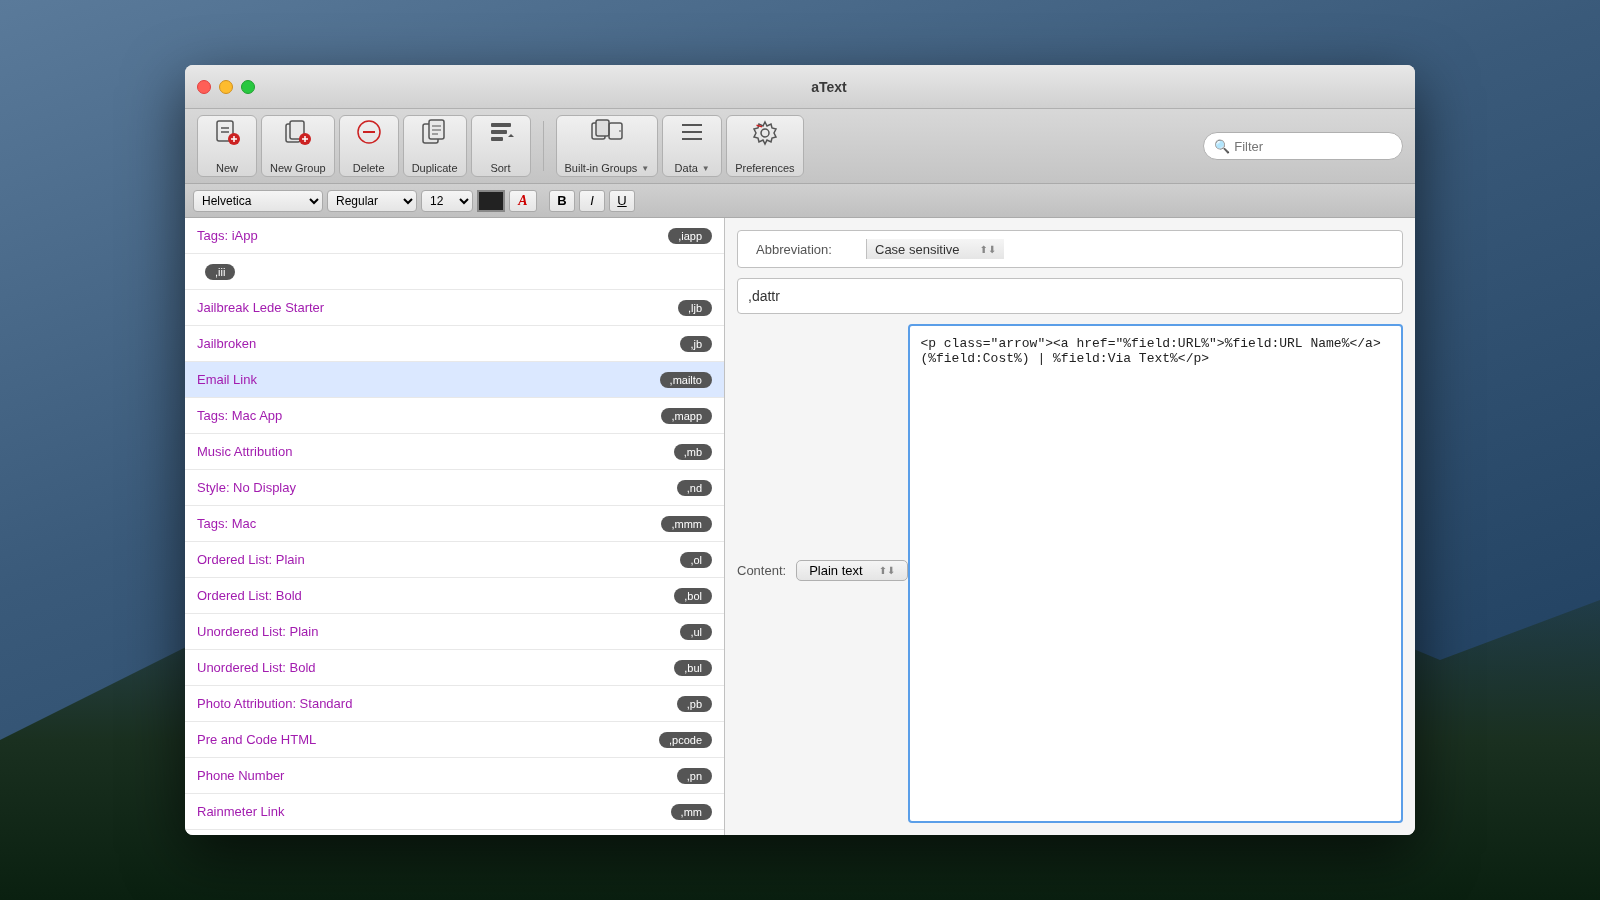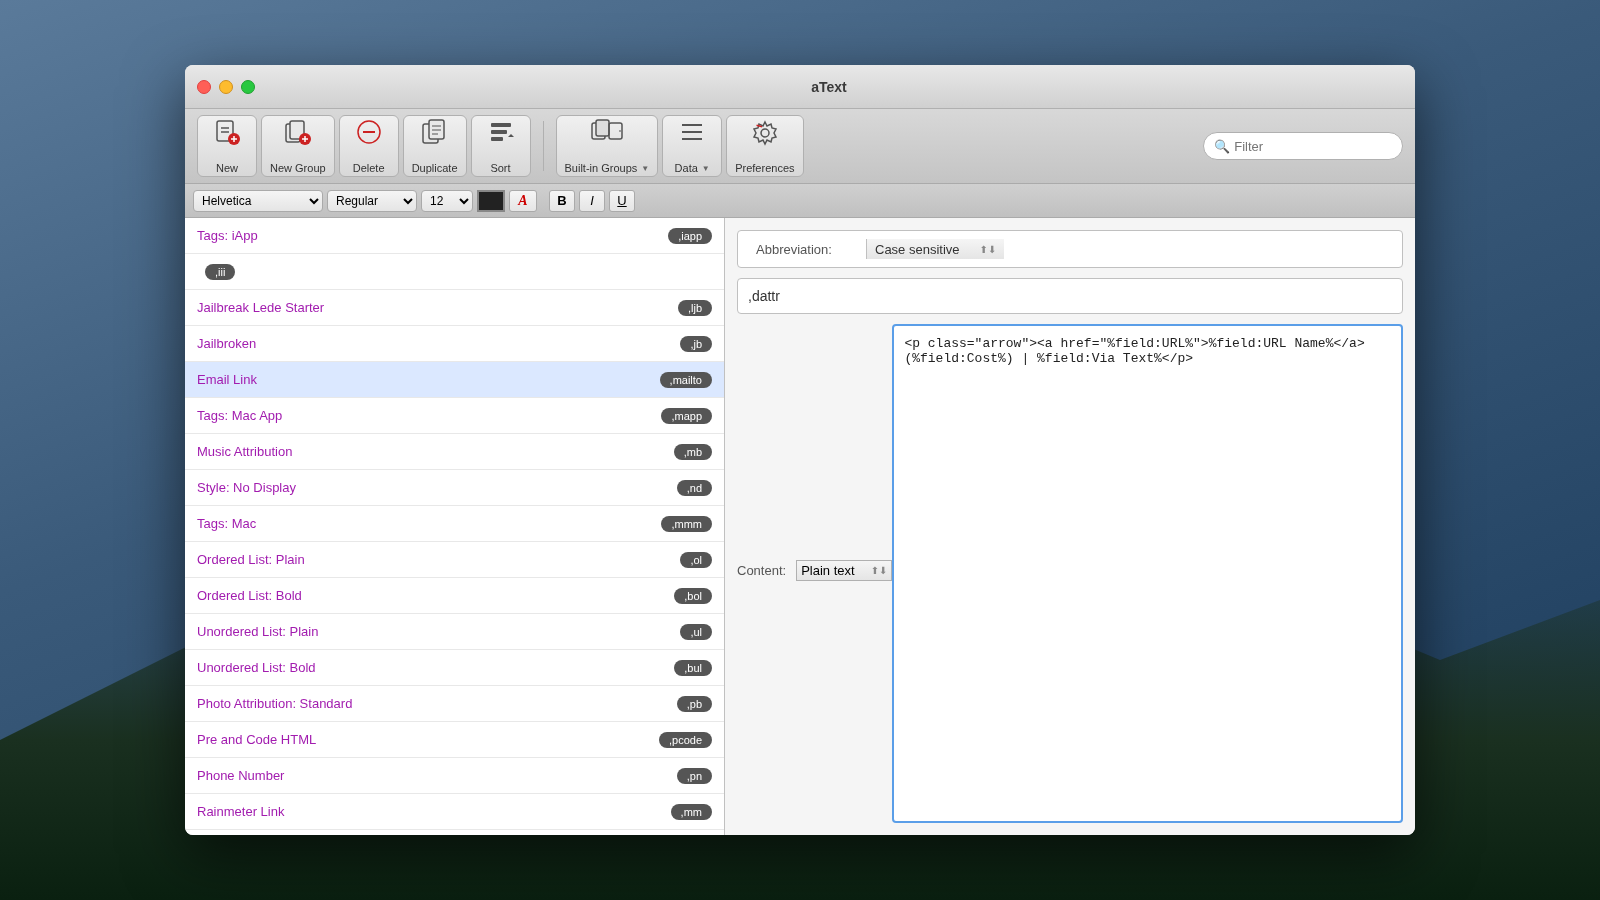--- a/index.html
+++ b/index.html
@@ -589,21 +589,21 @@
         </div>
       </div>
 
       <div style="background:white; border:1px solid #c0c0c0; border-radius:4px; height:36px; display:flex; align-items:center; padding:0 10px;">
         <span style="font-size:14px; color:#333;">,dattr</span>
       </div>
 
       <div style="display:flex; flex-direction:row; flex:1; gap:0;">
         <div style="display:flex; align-items:center; margin-bottom:6px;">
           <span style="font-size:13px; color:#555; margin-right:10px;">Content:</span>
-          <div style="background:linear-gradient(180deg,#f5f5f5 0%,#e5e5e5 100%); border:1px solid #b0b0b0; border-radius:0; padding:2px 4px; font-size:13px; cursor:pointer; display:flex; align-items:center; gap:16px;">
+          <div style="background:linear-gradient(180deg,#f5f5f5 0%,#e5e5e5 100%); border:1px solid #b0b0b0; border-radius:5px; padding:2px 12px; font-size:13px; cursor:pointer; display:flex; align-items:center; gap:16px;">
             <span>Plain text</span>
             <span style="font-size:10px; color:#888;">⬆⬇</span>
           </div>
         </div>
         <div class="content-area">
           <span style="white-space:pre-wrap;">&lt;p class="arrow"&gt;&lt;a href="%field:URL%"&gt;%field:URL Name%&lt;/a&gt;
 (%field:Cost%) | %field:Via Text%&lt;/p&gt;</span>
         </div>
       </div>
 

